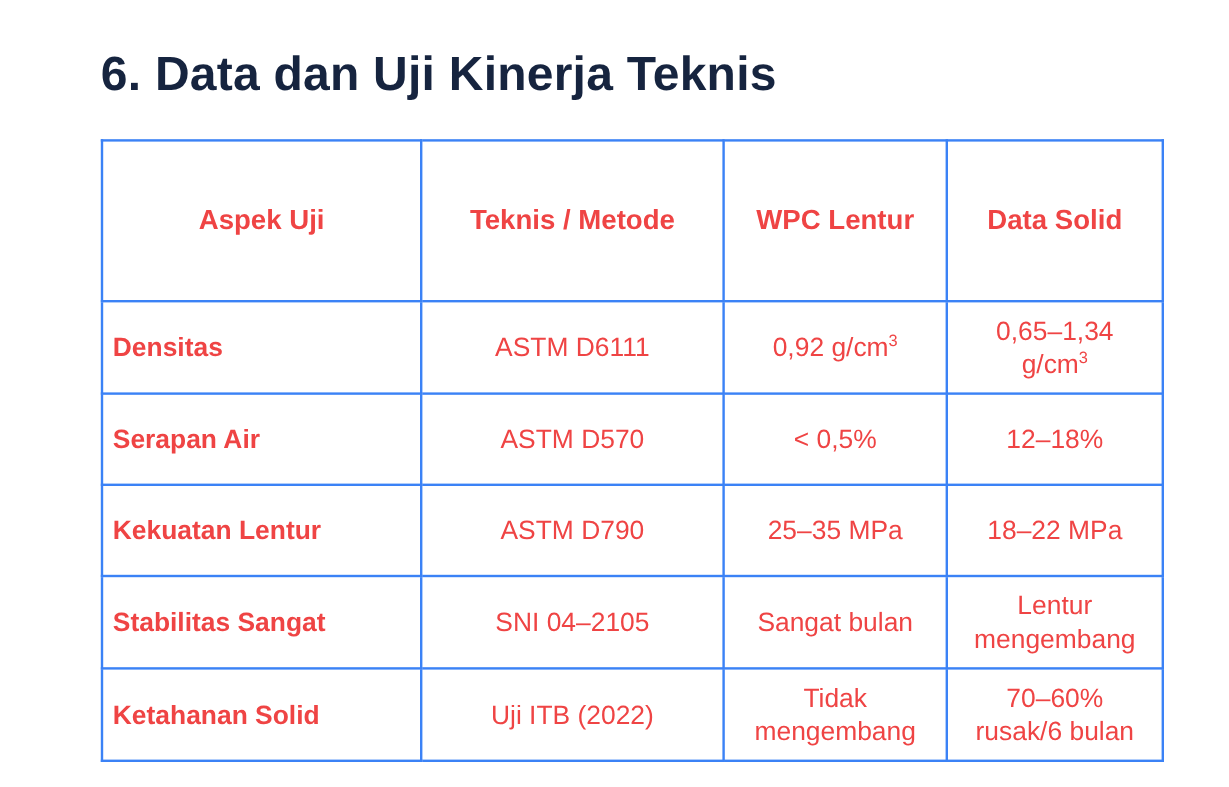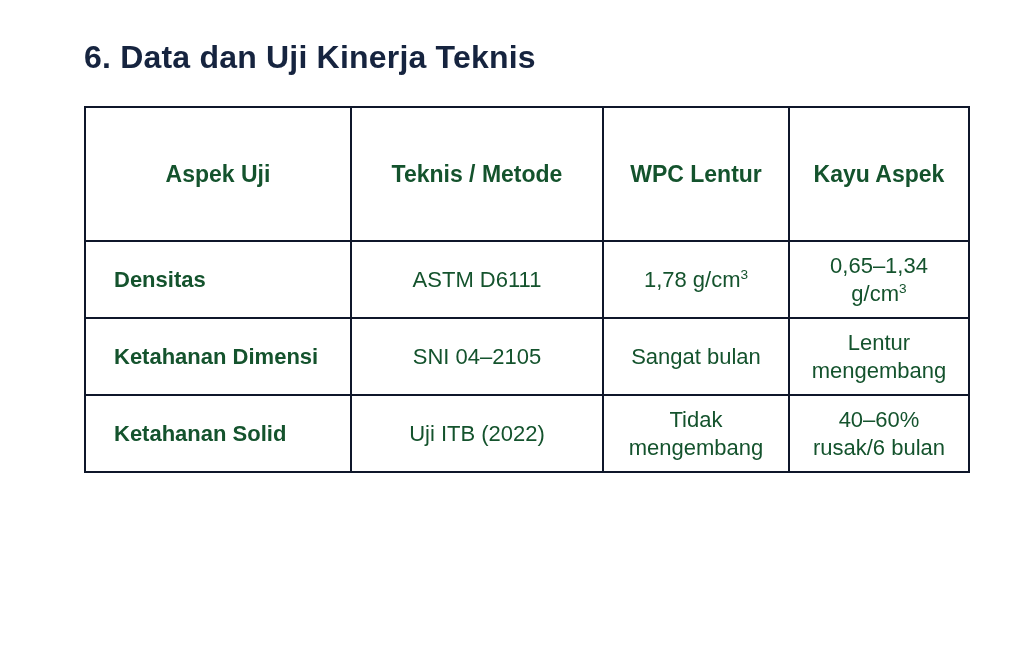--- a/index.html
+++ b/index.html
@@ -15,39 +15,39 @@
     overflow: hidden;
   }
   .page {
     position: relative;
     width: 1024px;
     height: 656px;
     box-sizing: border-box;
     padding: 38px 70px 0 84px;
   }
   .page-title {
-    font-size: 32px;
+    font-size: 40px;
     font-weight: bold;
     color: #16243f;
     letter-spacing: 0.2px;
     margin: 0 0 30px 0;
     line-height: 1.2;
   }
   table.data-table {
     border-collapse: collapse;
     width: 884px;
     table-layout: fixed;
     border: 2px solid #16243f;
   }
   table.data-table td,
   table.data-table th {
-    border: 2px solid #0f172a;
+    border: 2px solid #3b82f6;
     padding: 10px 12px;
     vertical-align: middle;
-    color: #14532d;
+    color: #ef4444;
   }
   col.c1 { width: 266px; }
   col.c2 { width: 252px; }
   col.c3 { width: 186px; }
   col.c4 { width: 180px; }
 
   thead th {
     font-size: 23px;
     font-weight: bold;
     text-align: center;
@@ -56,21 +56,21 @@
   }
   thead th.c1h { }
   tbody td {
     font-size: 22px;
     text-align: center;
     line-height: 1.25;
   }
   tbody td.aspek {
     font-weight: bold;
     text-align: left;
-    padding-left: 28px;
+    padding-left: 8px;
     font-size: 22px;
   }
   tbody tr {
     height: 76px;
   }
   sup {
     font-size: 0.62em;
     vertical-align: super;
     line-height: 0;
   }
@@ -87,38 +87,50 @@
       <col class="c1">
         <col class="c2">
         <col class="c3">
         <col class="c4">
     </colgroup>
     <thead>
       <tr>
         <th class="c1h">Aspek Uji</th>
         <th>Teknis / Metode</th>
         <th>WPC Lentur</th>
-        <th>Kayu Aspek</th>
+        <th>Data Solid</th>
       </tr>
     </thead>
     <tbody>
       <tr>
         <td class="aspek">Densitas</td>
         <td>ASTM D6111</td>
-        <td><span>1,78 g/cm</span><sup>3</sup></td>
+        <td><span>0,92 g/cm</span><sup>3</sup></td>
         <td><span>0,65–1,34 g/cm</span><sup>3</sup></td>
       </tr>
       <tr>
-        <td class="aspek">Ketahanan Dimensi</td>
+        <td class="aspek">Serapan Air</td>
+        <td>ASTM D570</td>
+        <td><span>&lt; 0,5%</span><sup></sup></td>
+        <td><span>12–18%</span><sup></sup></td>
+      </tr>
+      <tr>
+        <td class="aspek">Kekuatan Lentur</td>
+        <td>ASTM D790</td>
+        <td><span>25–35 MPa</span><sup></sup></td>
+        <td><span>18–22 MPa</span><sup></sup></td>
+      </tr>
+      <tr>
+        <td class="aspek">Stabilitas Sangat</td>
         <td>SNI 04–2105</td>
         <td><span>Sangat bulan</span><sup></sup></td>
         <td><span>Lentur mengembang</span><sup></sup></td>
       </tr>
       <tr>
         <td class="aspek">Ketahanan Solid</td>
         <td>Uji ITB (2022)</td>
         <td><span>Tidak mengembang</span><sup></sup></td>
-        <td><span>40–60% rusak/6 bulan</span><sup></sup></td>
+        <td><span>70–60% rusak/6 bulan</span><sup></sup></td>
       </tr>
     </tbody>
   </table>
 
 </div>
 
 </body></html>

